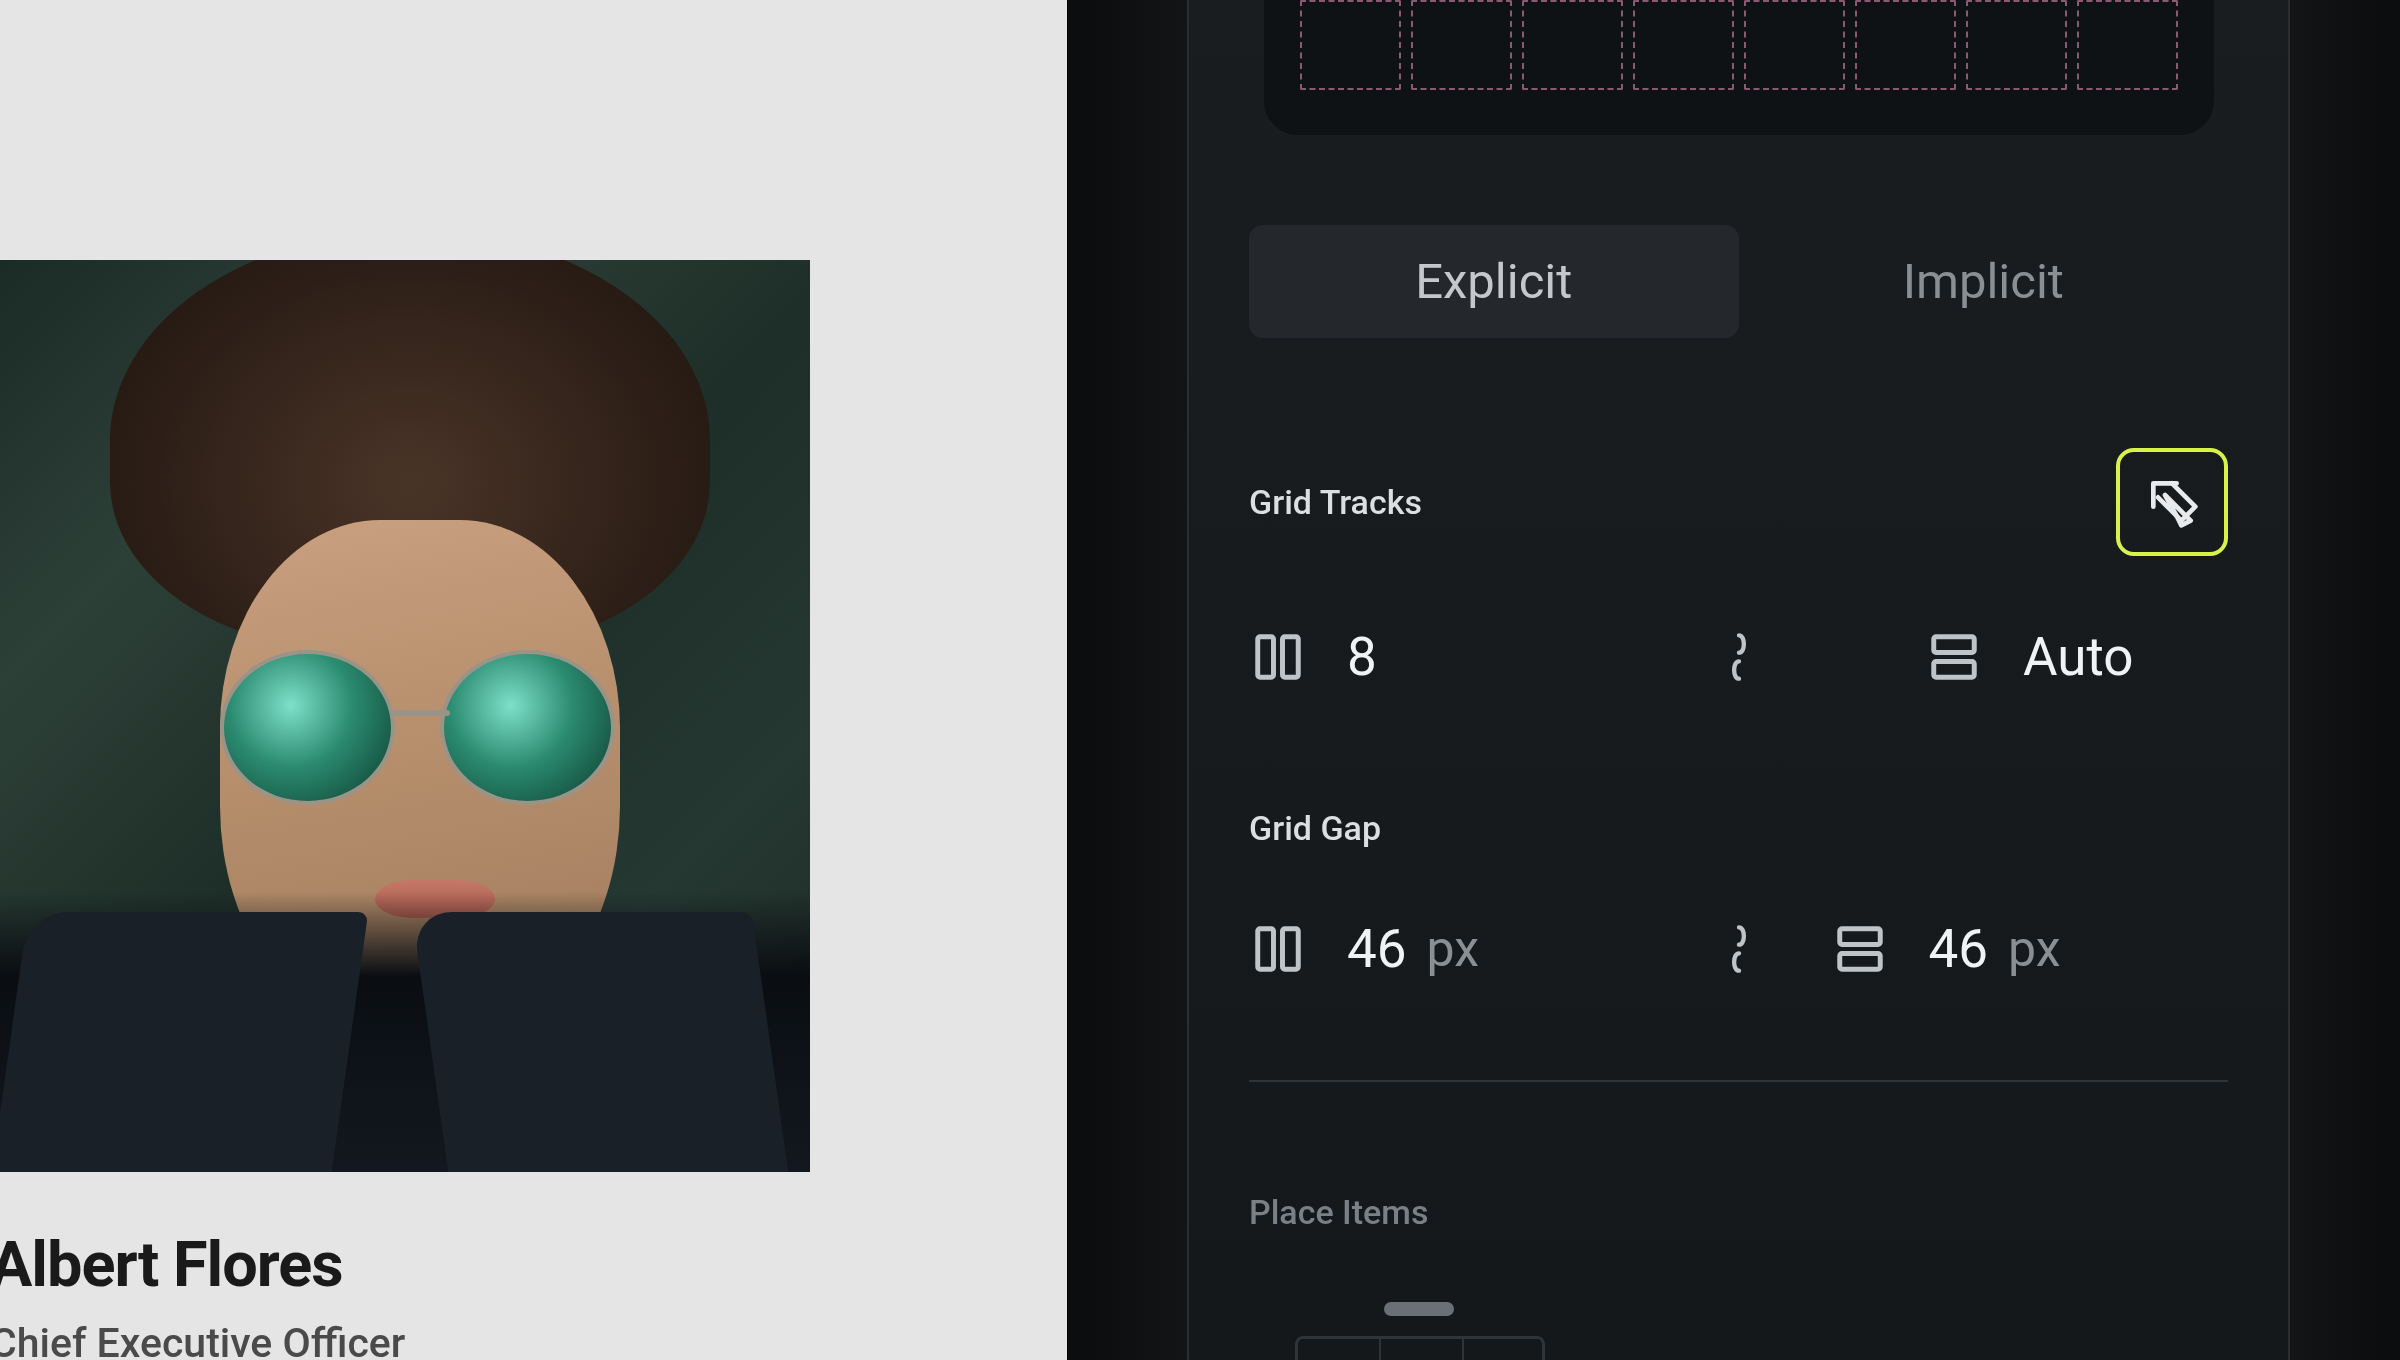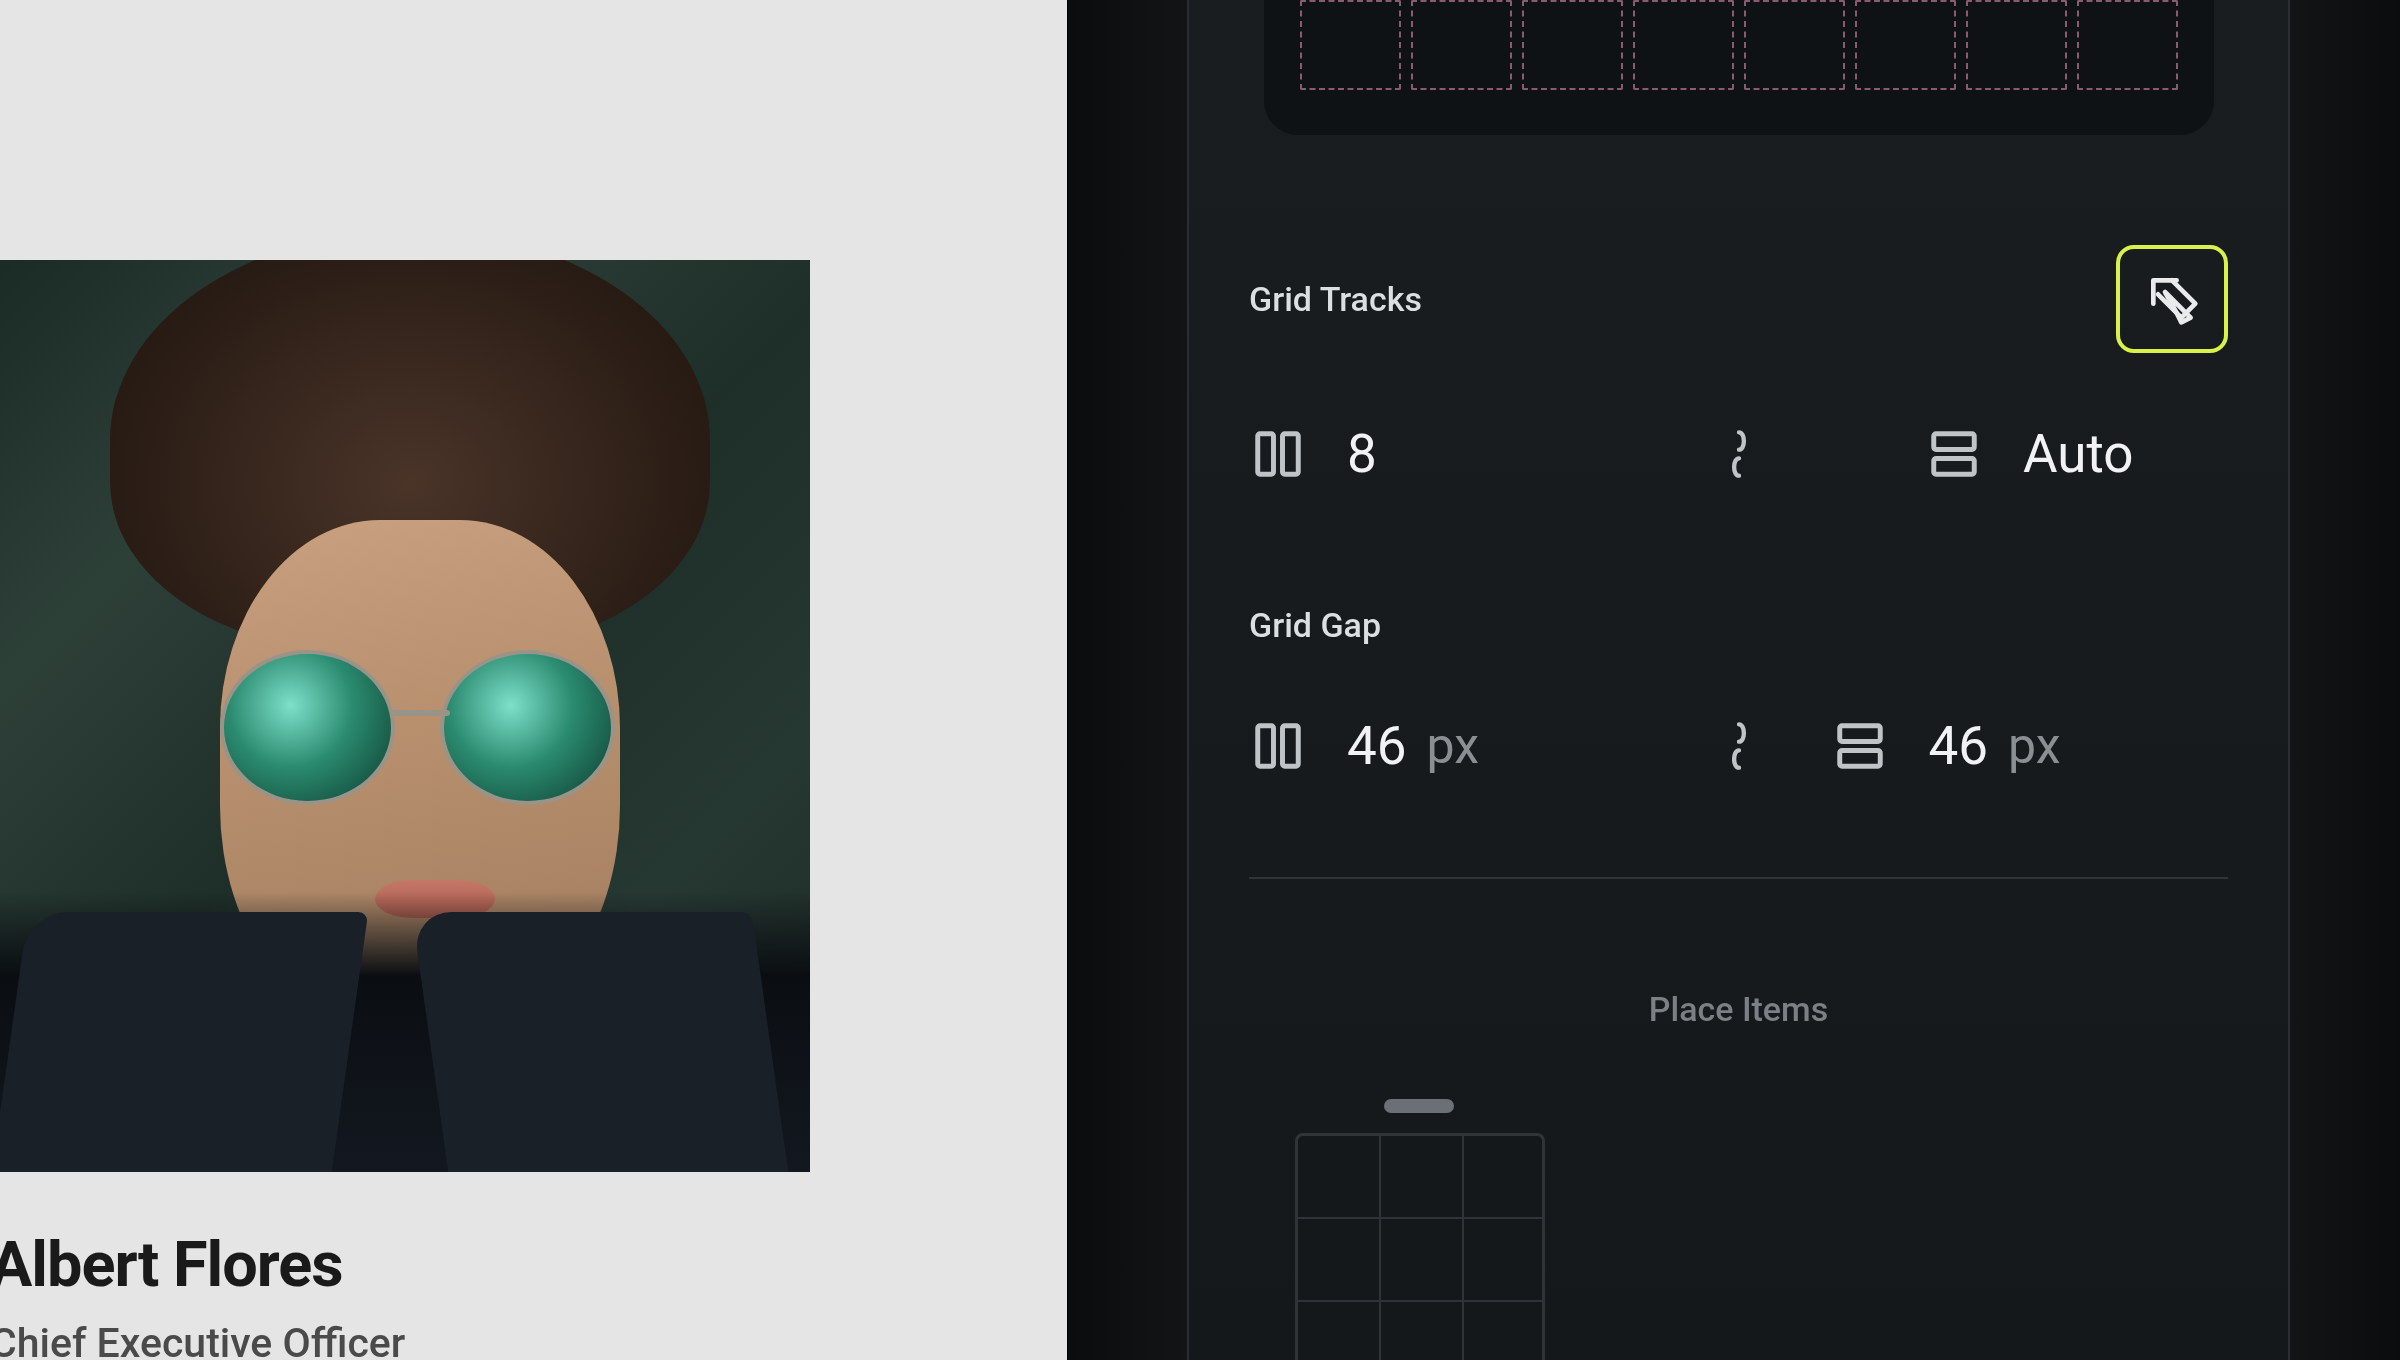--- a/index.html
+++ b/index.html
@@ -234,20 +234,24 @@
       <div class="grid-cell"></div>
       <div class="grid-cell"></div>
       <div class="grid-cell"></div>
       <div class="grid-cell"></div>
       <div class="grid-cell"></div>
       <div class="grid-cell"></div>
       <div class="grid-cell"></div>
     </div>
   </div>
 
+  <div class="tabs">
+    <div class="tab active">Explicit</div>
+    <div class="tab">Implicit</div>
+  </div>
 
   <div class="section-row">
     <div class="section-label">Grid Tracks</div>
     <div class="edit-btn">
       <svg width="56" height="56" viewBox="0 0 24 24" fill="none" stroke="#e8eaec" stroke-width="2" stroke-linecap="round" stroke-linejoin="round">
         <path d="M4 14 L4 4 L14 4"></path>
         <path d="M4 4 L14 14 L20 8 L10 -2" transform="translate(2,6)"></path>
         <path d="M9 9 L20 20 L16 22 L14 18 Z"></path>
       </svg>
     </div>
@@ -300,21 +304,21 @@
         <rect x="3" y="3" width="18" height="7" rx="1"></rect>
         <rect x="3" y="14" width="18" height="7" rx="1"></rect>
       </svg>
       <span class="val">46</span>
       <span class="unit">px</span>
     </div>
   </div>
 
   <div class="divider"></div>
 
-  <div class="section-row" style="justify-content:center;">
+  <div class="section-row" style="">
     <div class="section-label dim">Place Items</div>
   </div>
 
   <div class="place-items-row">
     <div class="align-box">
       <div class="handle"></div>
 
       <div class="grid">
         
         

